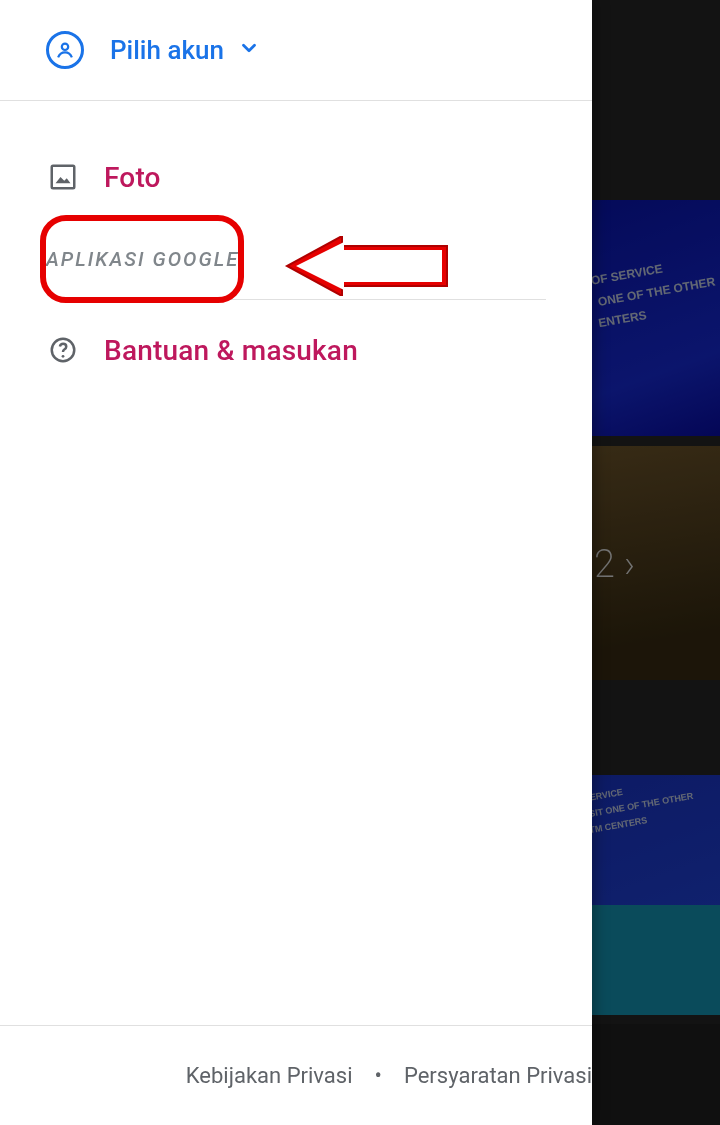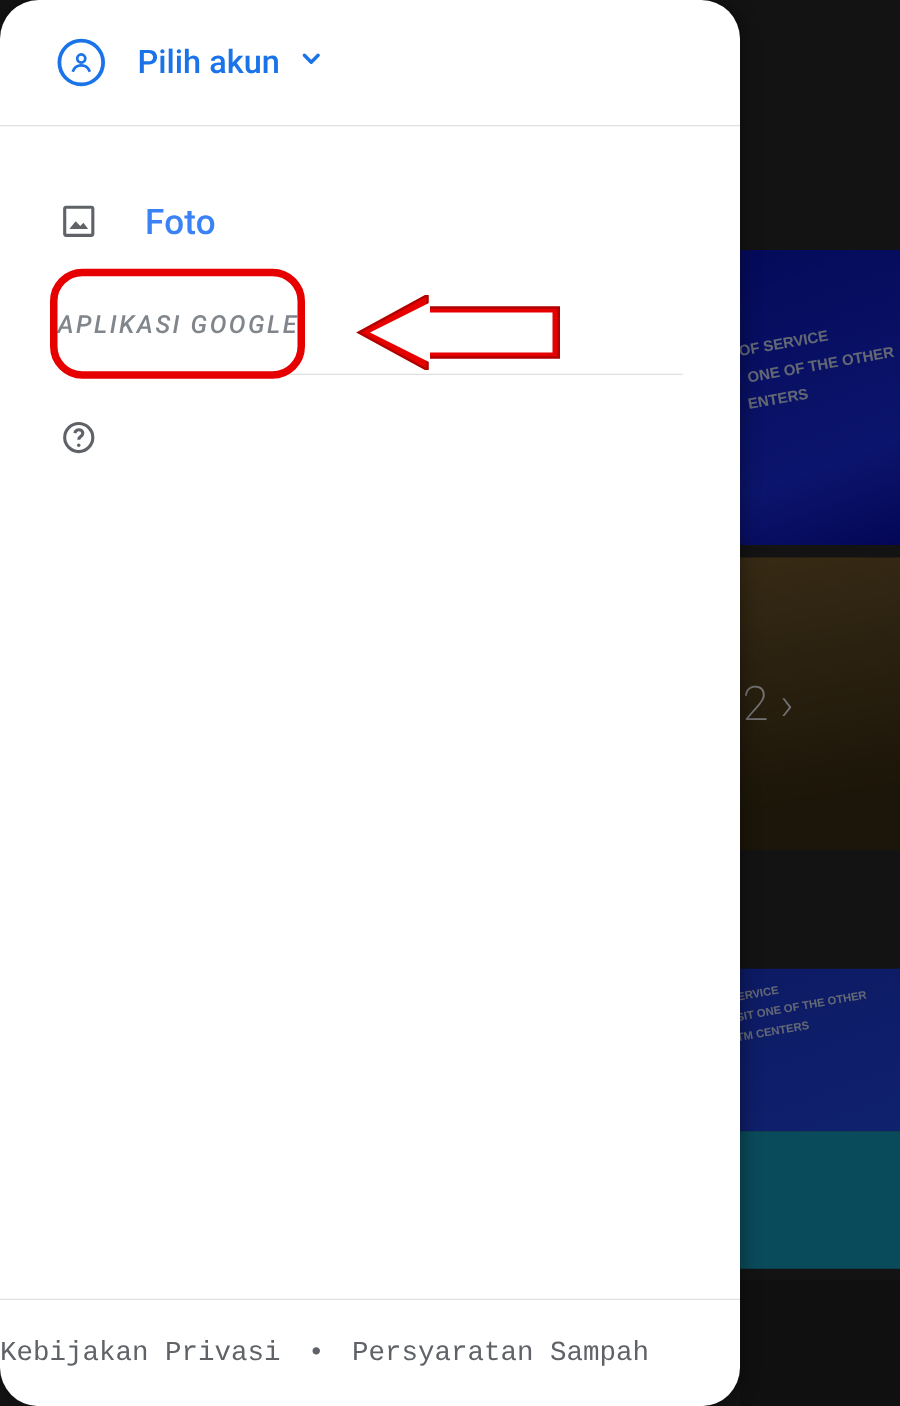--- a/index.html
+++ b/index.html
@@ -17,21 +17,21 @@
     background:linear-gradient(160deg,#1d3be0 0%,#2449f2 100%); }
   .thumb.teal { left:592px; top:905px; width:128px; height:110px;
     background:#17a7c9; color:#fff; font-size:10px; padding:4px; }
   .thumb.bottom { left:592px; top:1024px; width:128px; height:101px; background:#242424; }
   .angled { position:absolute; color:#dbe6ff; font:bold 12px/1.8 Arial; transform:rotate(-10deg); white-space:pre; }
   .chev-overlay { position:absolute; left:594px; top:542px; font-size:38px; color:#fff; font-weight:200; }
 
   .drawer {
     position:absolute; left:0; top:0; width:592px; height:1125px;
     background:#ffffff; box-shadow: 2px 0 14px rgba(0,0,0,0.35);
-    display:flex; flex-direction:column;border-radius:31px;
+    display:flex; flex-direction:column;
   }
   .account {
     height:100px; display:flex; align-items:center; padding-left:46px;
   }
   .account .avatar-ring {
     width:38px; height:38px; border:3px solid #1a73e8; border-radius:50%;
     display:flex; align-items:center; justify-content:center;
   }
   .account .avatar-ring svg{ display:block; }
   .account .label {
@@ -41,42 +41,42 @@
     margin-left:14px; font-size:22px; color:#1a73e8;
   }
   .hr { height:1px; background:#e0e0e0; }
 
   .menu { padding-top:26px; }
   .item {
     display:flex; align-items:center; height:100px; padding-left:46px; position:relative;
   }
   .item .icon { width:34px; height:34px; color:#5f6368; display:flex; align-items:center; justify-content:center; }
   .item .icon svg { width:30px; height:30px; stroke:#5f6368; }
-  .item .label { font-size:28px; color:#3b82f6; margin-left:36px; font-weight:500; letter-spacing:0.2px; }
+  .item .label { font-size:28px; color:#be185d; margin-left:24px; font-weight:500; letter-spacing:0.2px; }
   .item .ext { position:absolute; right:46px; color:#5f6368; }
 
   .section-label {
     padding:20px 0 28px 46px; color:#80868b; font-size:20px; letter-spacing:2px; font-weight:500;font-style:italic;
   }
   .inner-divider {
     height:1px; background:#e0e0e0; margin:0 46px 0 120px;
   }
 
   .highlight-box {
     position:absolute; left:40px; top:215px; width:204px; height:88px;
     border:6px solid #e60000; border-radius:26px; pointer-events:none;
   }
   .arrow {
     position:absolute; left:282px; top:236px; pointer-events:none;
   }
 
   .footer {
     margin-top:auto; border-top:1px solid #e0e0e0;
-    height:86px; display:flex; align-items:center; justify-content:flex-start;
-    color:#5f6368; font-size:22px;font-family:Liberation Mono, monospace;
+    height:100px; display:flex; align-items:center; justify-content:flex-end;
+    color:#5f6368; font-size:22px;
   }
   .footer .dot { margin:0 22px; font-size:22px; }
   .footer a { color:#5f6368; text-decoration:none; }
 </style>
 </head>
 <body>
 
 <div class="bg">
   <div class="thumb blue1">
 
@@ -137,26 +137,27 @@
   <div class="inner-divider"></div>
 
   <div class="item">
     <span class="icon">
       <svg viewBox="0 0 24 24" fill="none" stroke-width="2">
         <circle cx="12" cy="12" r="9"></circle>
         <path d="M9.5 9.2c.3-1.3 1.4-2.2 2.6-2.2 1.4 0 2.5 1 2.5 2.3 0 1.1-.7 1.7-1.6 2.3-.8.5-1 1-1 1.9"></path>
         <circle cx="12" cy="17" r="1.1" fill="#5f6368" stroke="none"></circle>
       </svg>
     </span>
+    <span class="label">Bantuan &amp; masukan</span>
   </div>
 
   <div class="footer">
     <a>Kebijakan Privasi</a>
     <span class="dot">•</span>
-    <a>Persyaratan Sampah</a>
+    <a>Persyaratan Privasi</a>
   </div>
 
   <div class="highlight-box"></div>
   <svg class="arrow" width="170" height="60">
     <path d="M165 10 L165 50 L60 50 L60 60 L5 30 L60 0 L60 10 Z" fill="#e60000" stroke="#b00000" stroke-width="2" transform="translate(0,0)"></path>
     <path d="M160 14 L160 46 L62 46 L62 54 L14 30 L62 6 L62 14 Z" fill="#ffffff" stroke="none"></path>
   </svg>
 
 </div>
 

